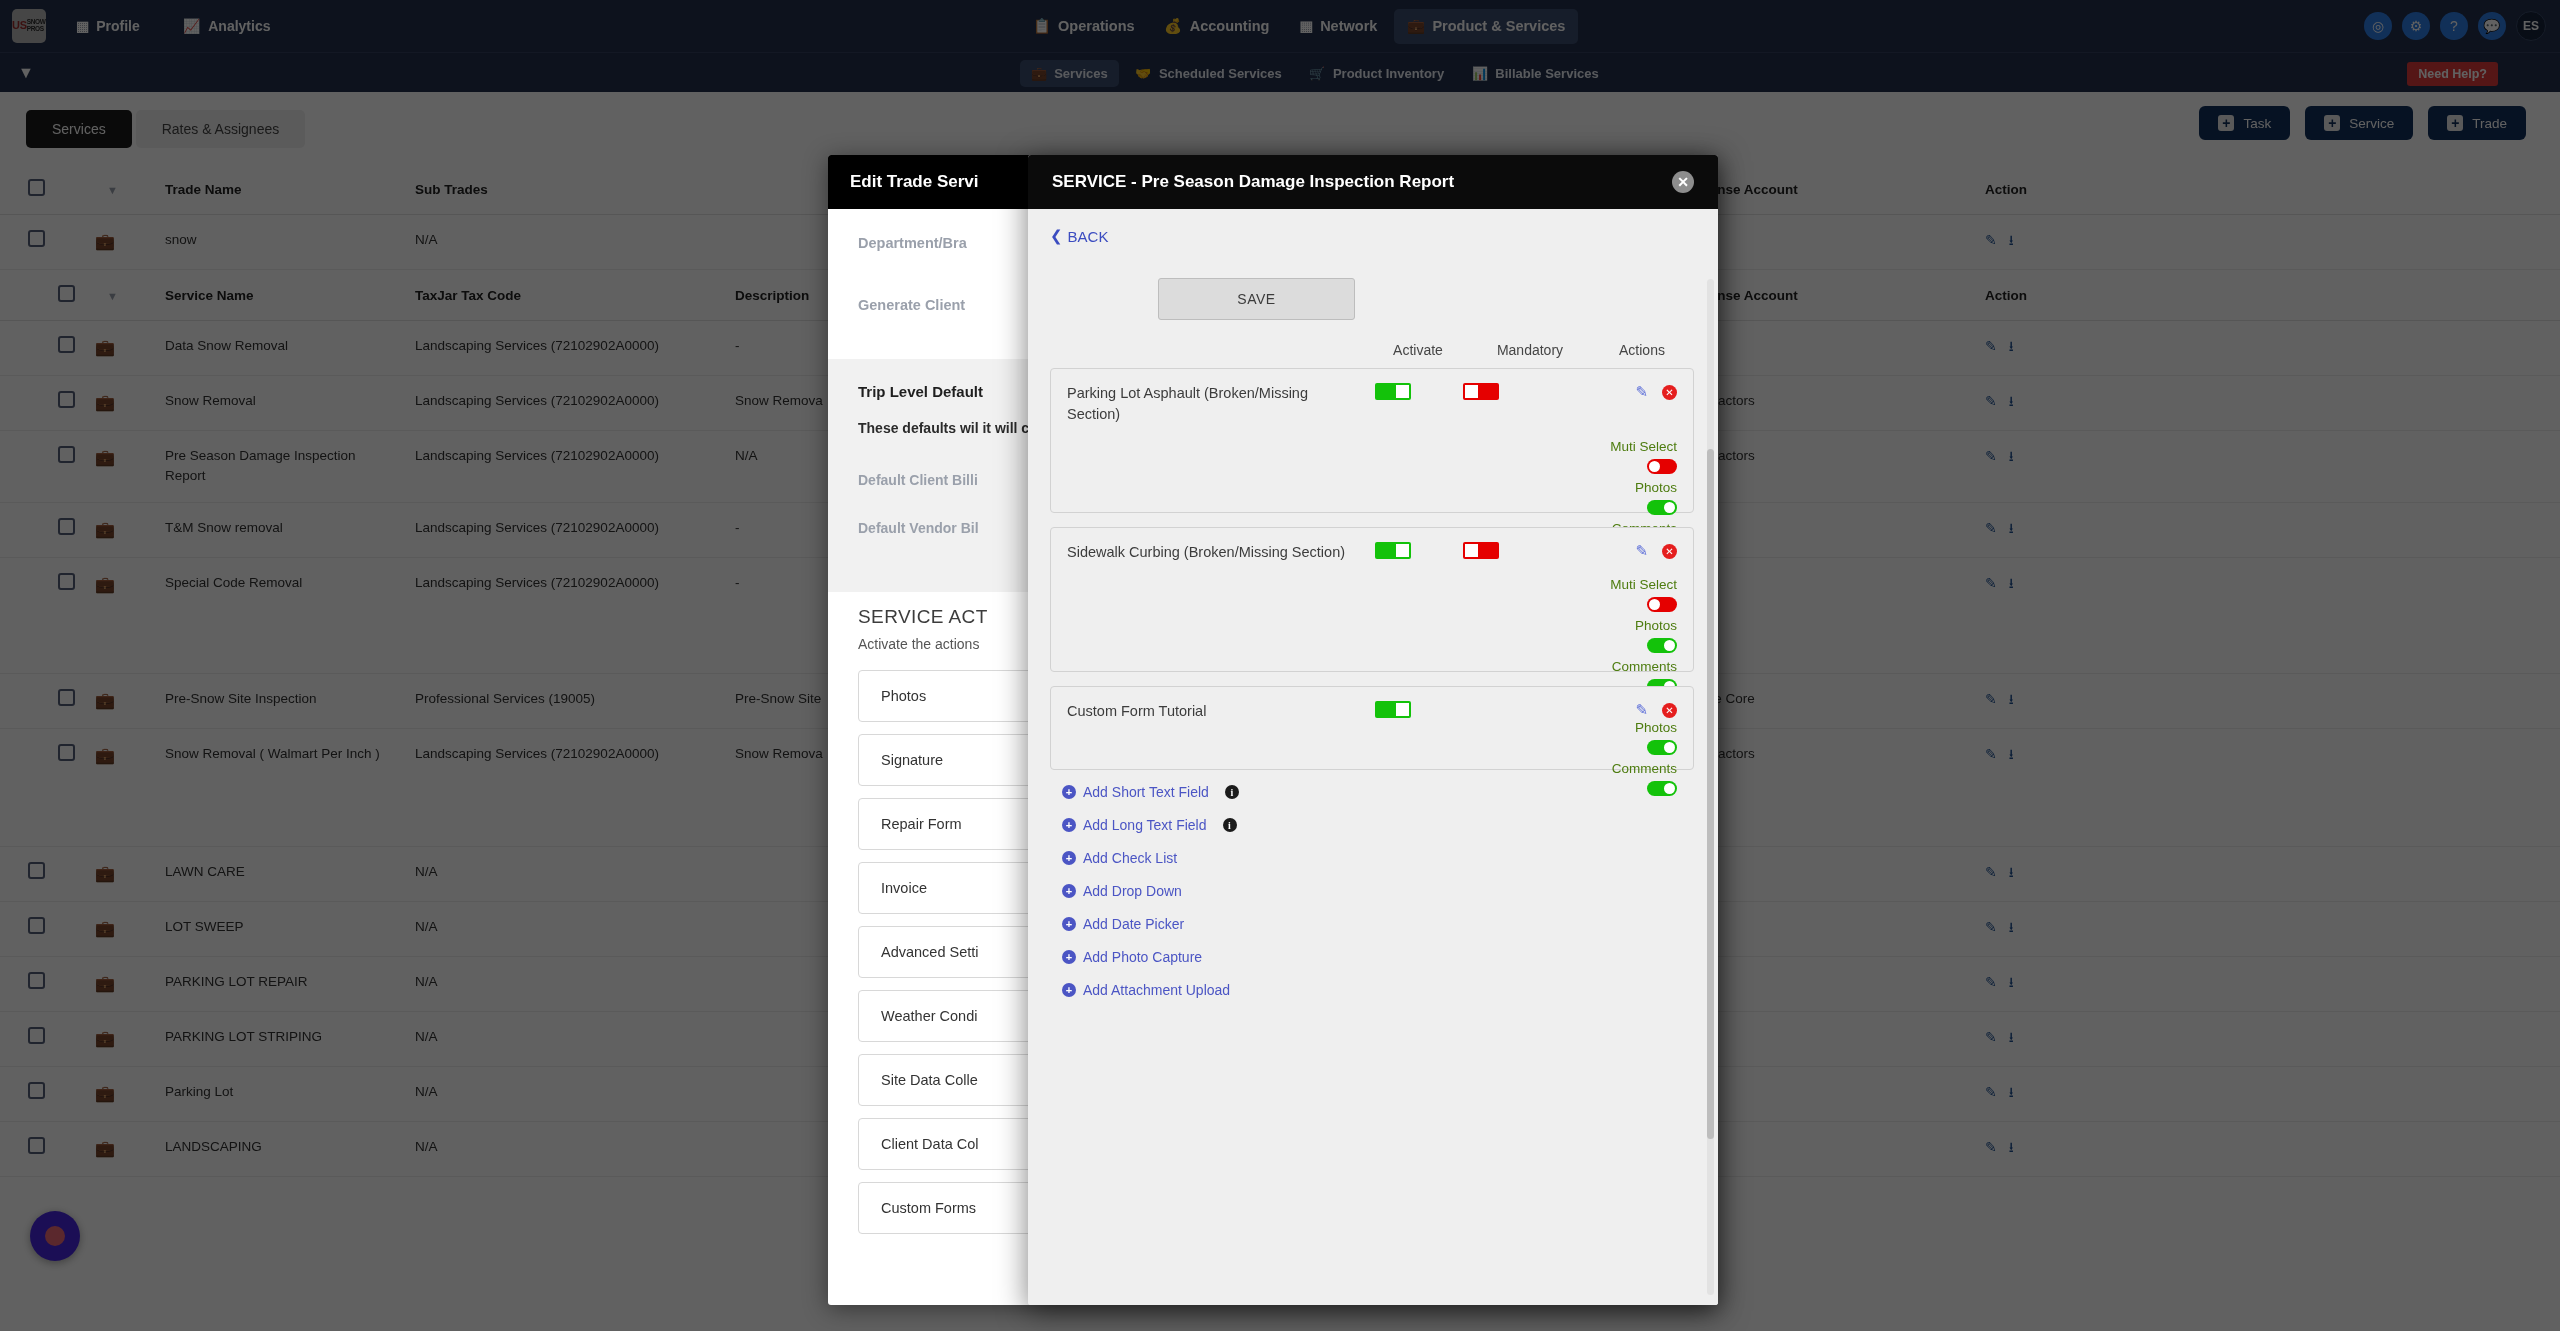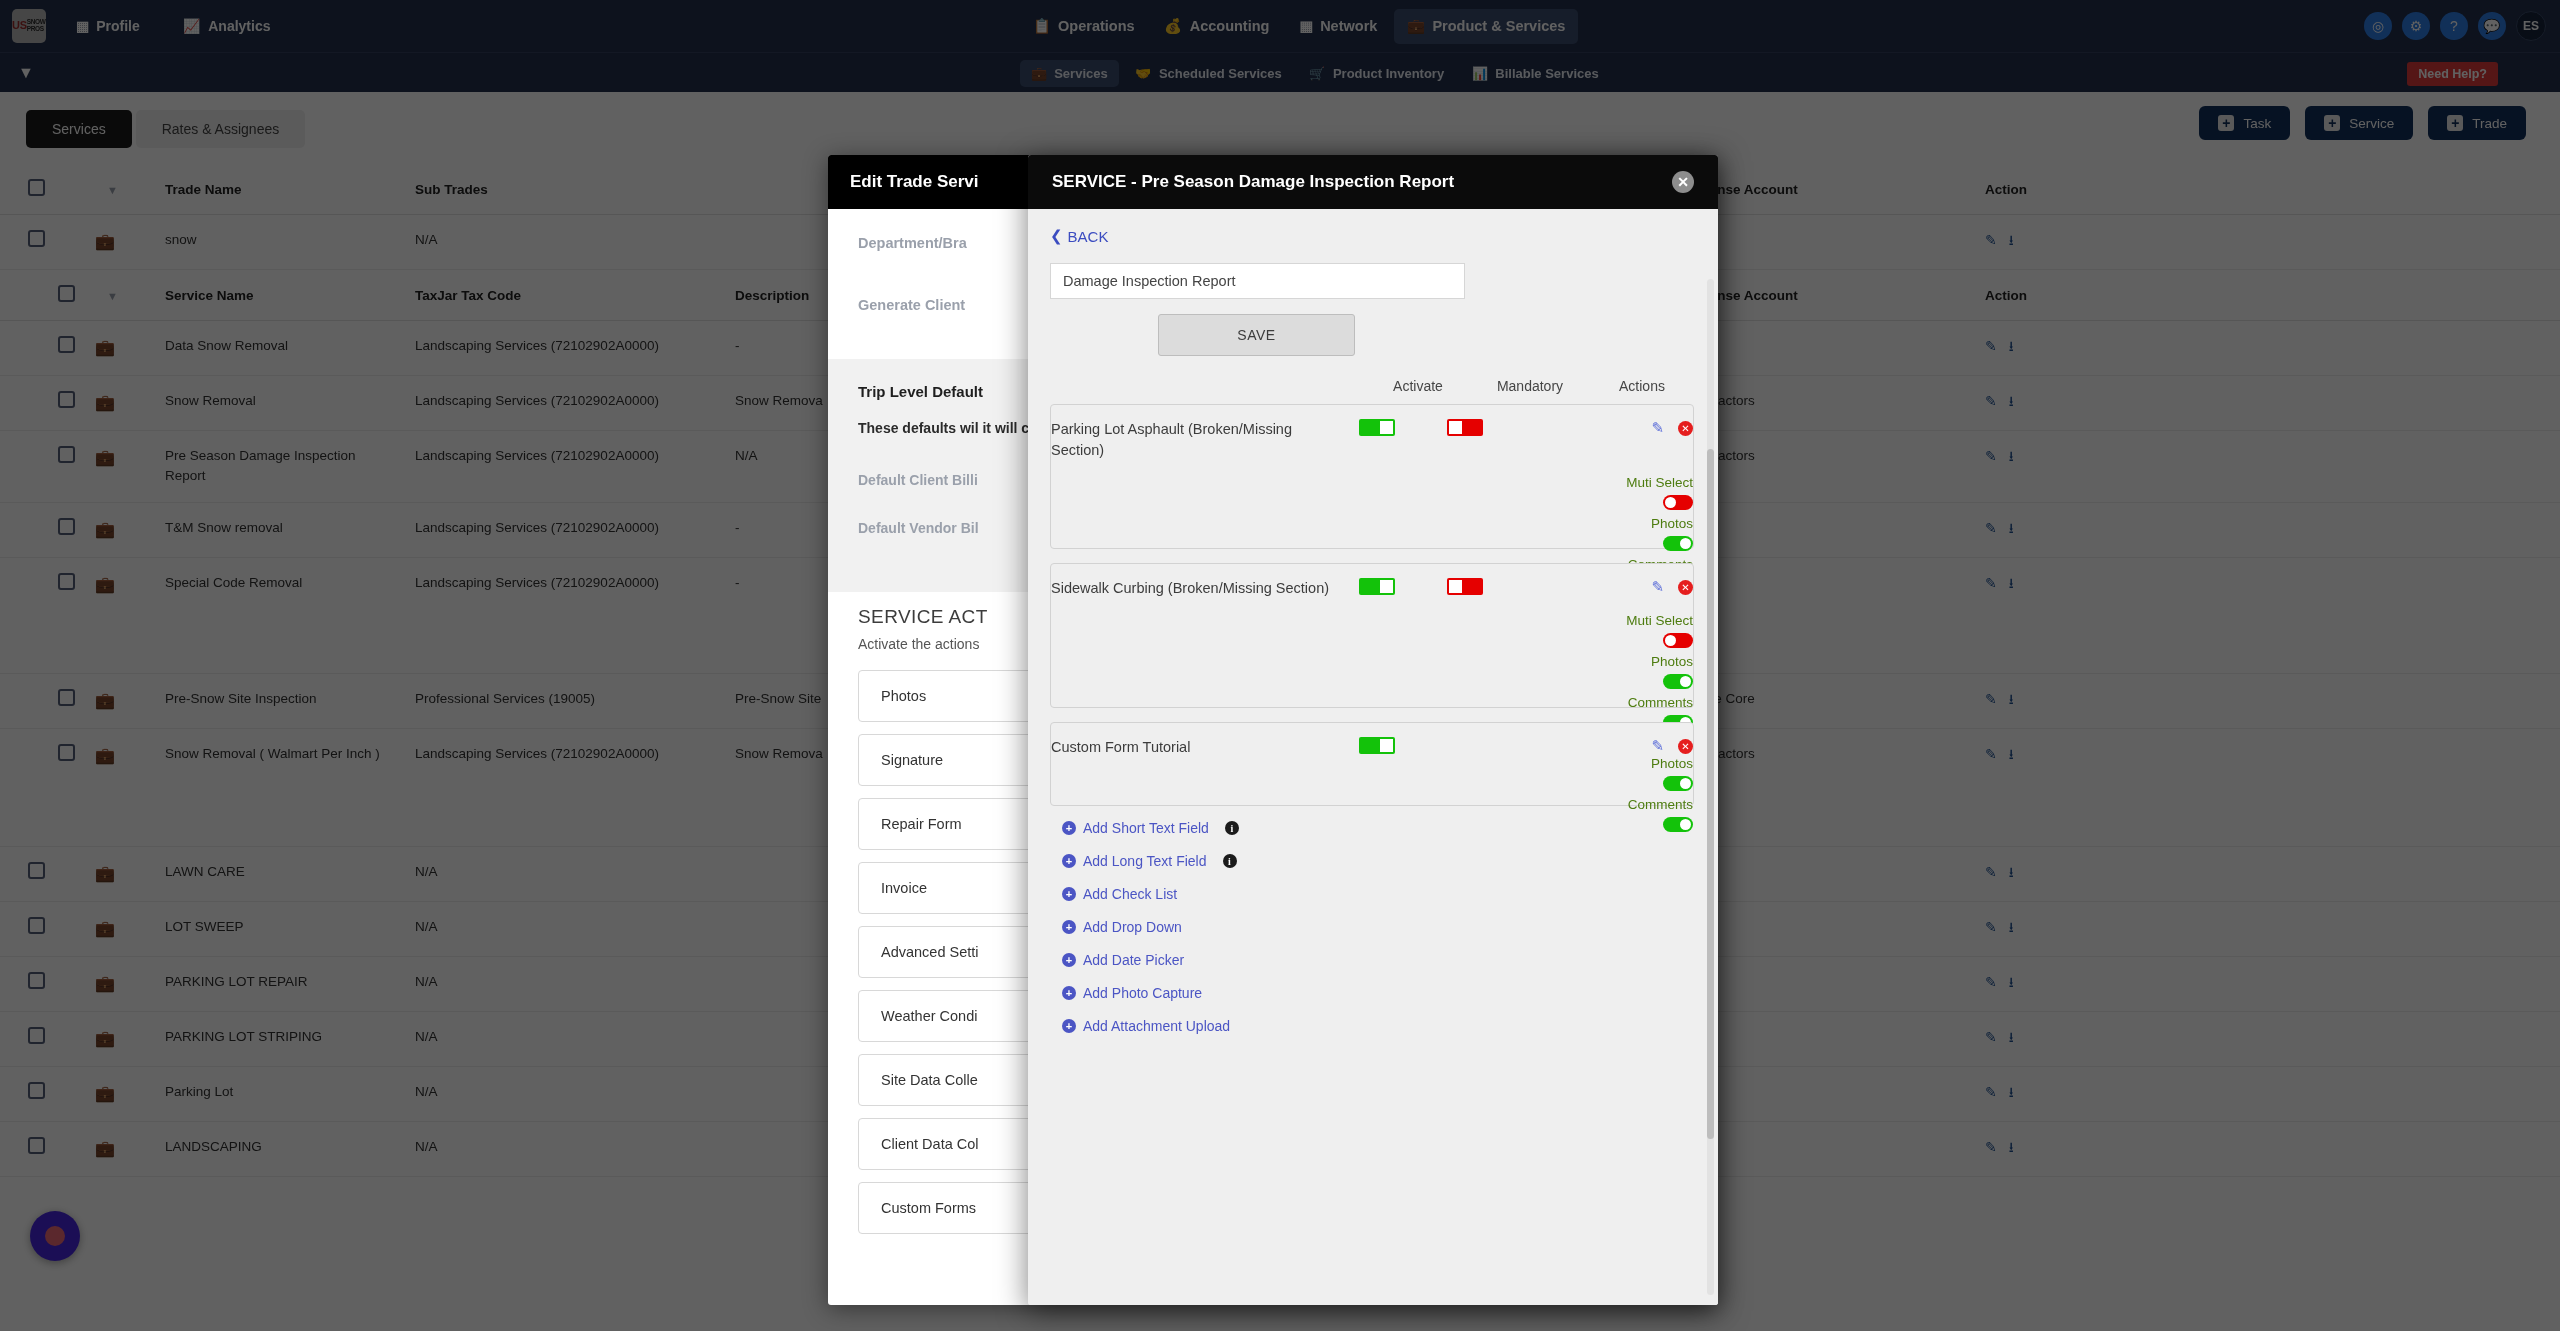--- a/index.html
+++ b/index.html
@@ -200,21 +200,21 @@
     font-size: 14px; color: #3c3c3c; cursor: pointer; letter-spacing: .5px;
   }
   .col-heads {
     display: flex; justify-content: flex-end; gap: 44px;
     margin: 22px 18px 10px 0; font-size: 14px; color: #454545;
   }
   .col-heads span { width: 68px; text-align: center; }
 
   .card {
     background: #efefef; border: 1px solid #d2d2d2; border-radius: 4px;
-    margin-bottom: 14px; padding: 14px 0; position: relative;
+    margin-bottom: 14px; padding: 14px 16px; position: relative;
   }
   .card-top { display: flex; align-items: flex-start; }
   .card-title { font-size: 14.5px; color: #3c3c3c; line-height: 1.45; width: 290px; }
   .flag-toggle {
     width: 36px; height: 17px; border-radius: 2px; position: relative; cursor: pointer;
     flex: none;
   }
   .flag-toggle .knob {
     position: absolute; top: 2px; width: 13px; height: 13px; background: #fff;
   }
@@ -629,21 +629,20 @@
     <span>SERVICE - Pre Season Damage Inspection Report</span>
     <div class="m2-close">✕</div>
   </div>
 
   <div class="m2-scroll">
     <div class="back-link">
       <span>❮</span>
       <span>BACK</span>
     </div>
 
-    <div class="name-input" placeholder="Form name">Damage Inspection Report</div>
 
     <div class="save-btn">SAVE</div>
 
     <div class="col-heads">
       <span>Activate</span>
       <span>Mandatory</span>
       <span>Actions</span>
     </div>
 
     

